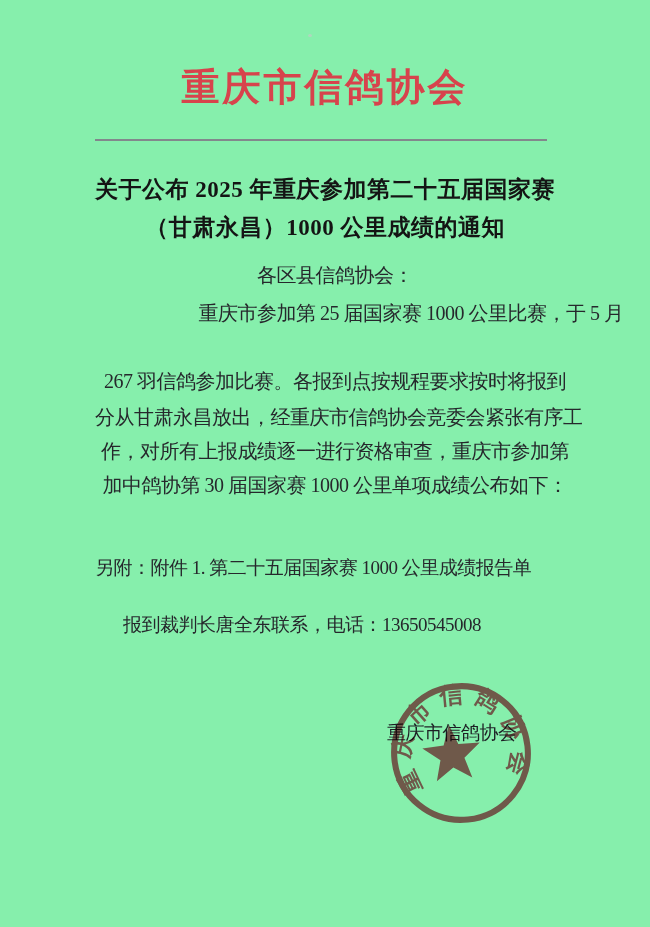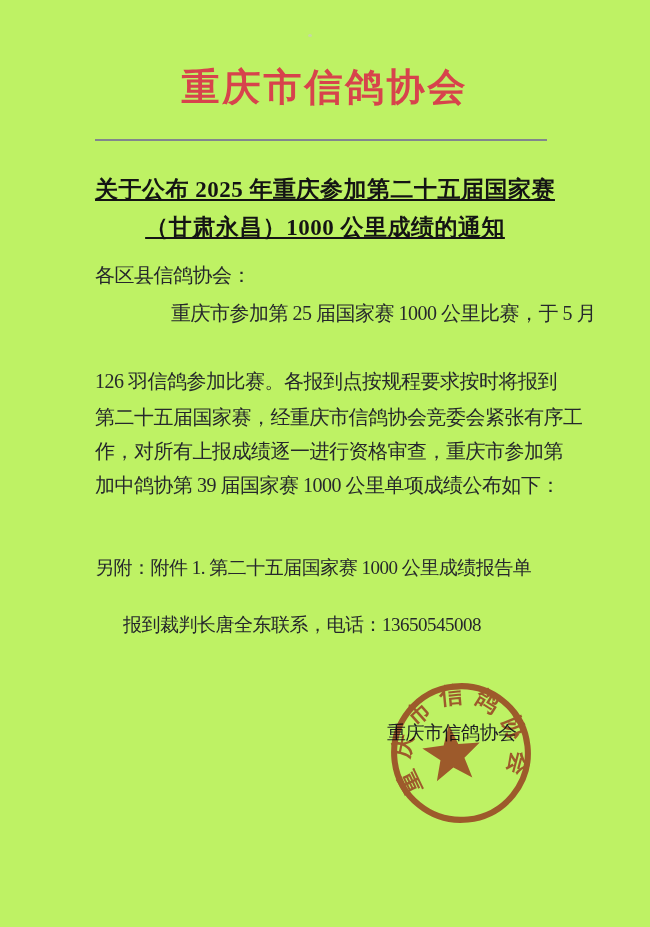--- a/index.html
+++ b/index.html
@@ -4,47 +4,47 @@
 <style>
   * { margin:0; padding:0; box-sizing:border-box; }
   html,body { width:650px; height:927px; }
   body {
     position:relative;
     background:#ffffff;
     font-family:"Liberation Serif","DejaVu Serif",serif;
     color:#1c1c1c;
     overflow:hidden;
   }
-  .page { position:absolute; inset:0; background:#bef264; }
+  .page { position:absolute; inset:0; background:#86efac; }
 
   .scan-artifact {
     position:absolute; left:308px; top:34px; width:4px; height:3px;
     background:#c9c9c9; border-radius:50%; opacity:.6;
   }
 
   .letterhead {
     position:absolute; top:62px; left:0; width:650px;
     text-align:center; font-size:38px; font-weight:bold;
     color:#d7434c; letter-spacing:3px;
   }
   .rule {
     position:absolute; top:139px; left:95px; width:452px; height:2px;
     background:#82878c;
   }
 
   .doc-title {
     position:absolute; left:0; width:650px; text-align:center;
-    font-size:23px; font-weight:bold; color:#141414; letter-spacing:.5px;text-decoration:underline;
+    font-size:23px; font-weight:bold; color:#141414; letter-spacing:.5px;
   }
   .doc-title.l1 { top:174px; }
   .doc-title.l2 { top:212px; }
 
   .bodyline {
     position:absolute; left:95px; width:480px;
-    font-size:20px; color:#26282c; letter-spacing:-0.5px; white-space:nowrap;
+    font-size:20px; color:#26282c; letter-spacing:-0.5px; white-space:nowrap;text-align:center;
   }
   .salutation { top:262px; }
   .p0 { top:300px; left:139px;margin-left:32px; }
   .p1 { top:334px; }
   .p2 { top:368px; }
   .p3 { top:404px; }
   .p4 { top:438px; }
   .p5 { top:472px; }
 
   .note {
@@ -82,24 +82,24 @@
   <div class="letterhead">重庆市信鸽协会</div>
 
   <div class="rule"></div>
 
   <div class="doc-title l1">关于公布 2025 年重庆参加第二十五届国家赛</div>
   <div class="doc-title l2">（甘肃永昌）1000 公里成绩的通知</div>
 
   <div class="bodyline salutation">各区县信鸽协会：</div>
 
   <div class="bodyline p0">重庆市参加第 25 届国家赛 1000 公里比赛，于 5 月</div>
-  <div class="bodyline p2">126 羽信鸽参加比赛。各报到点按规程要求按时将报到</div>
-  <div class="bodyline p3">第二十五届国家赛，经重庆市信鸽协会竞委会紧张有序工</div>
+  <div class="bodyline p2">267 羽信鸽参加比赛。各报到点按规程要求按时将报到</div>
+  <div class="bodyline p3">分从甘肃永昌放出，经重庆市信鸽协会竞委会紧张有序工</div>
   <div class="bodyline p4">作，对所有上报成绩逐一进行资格审查，重庆市参加第</div>
-  <div class="bodyline p5">加中鸽协第 39 届国家赛 1000 公里单项成绩公布如下：</div>
+  <div class="bodyline p5">加中鸽协第 30 届国家赛 1000 公里单项成绩公布如下：</div>
 
   <div class="note attach">另附：附件 1. 第二十五届国家赛 1000 公里成绩报告单</div>
   <div class="note remark2">报到裁判长唐全东联系，电话：13650545008</div>
 
   <div class="sig sig-org">重庆市信鸽协会</div>
 
   <svg class="seal" viewBox="0 0 154 154" aria-hidden="true">
     <defs>
       <path id="sealArc" d="M 38.7 109.1 A 50 50 0 1 1 115.3 109.1" fill="none"></path>
     </defs>

